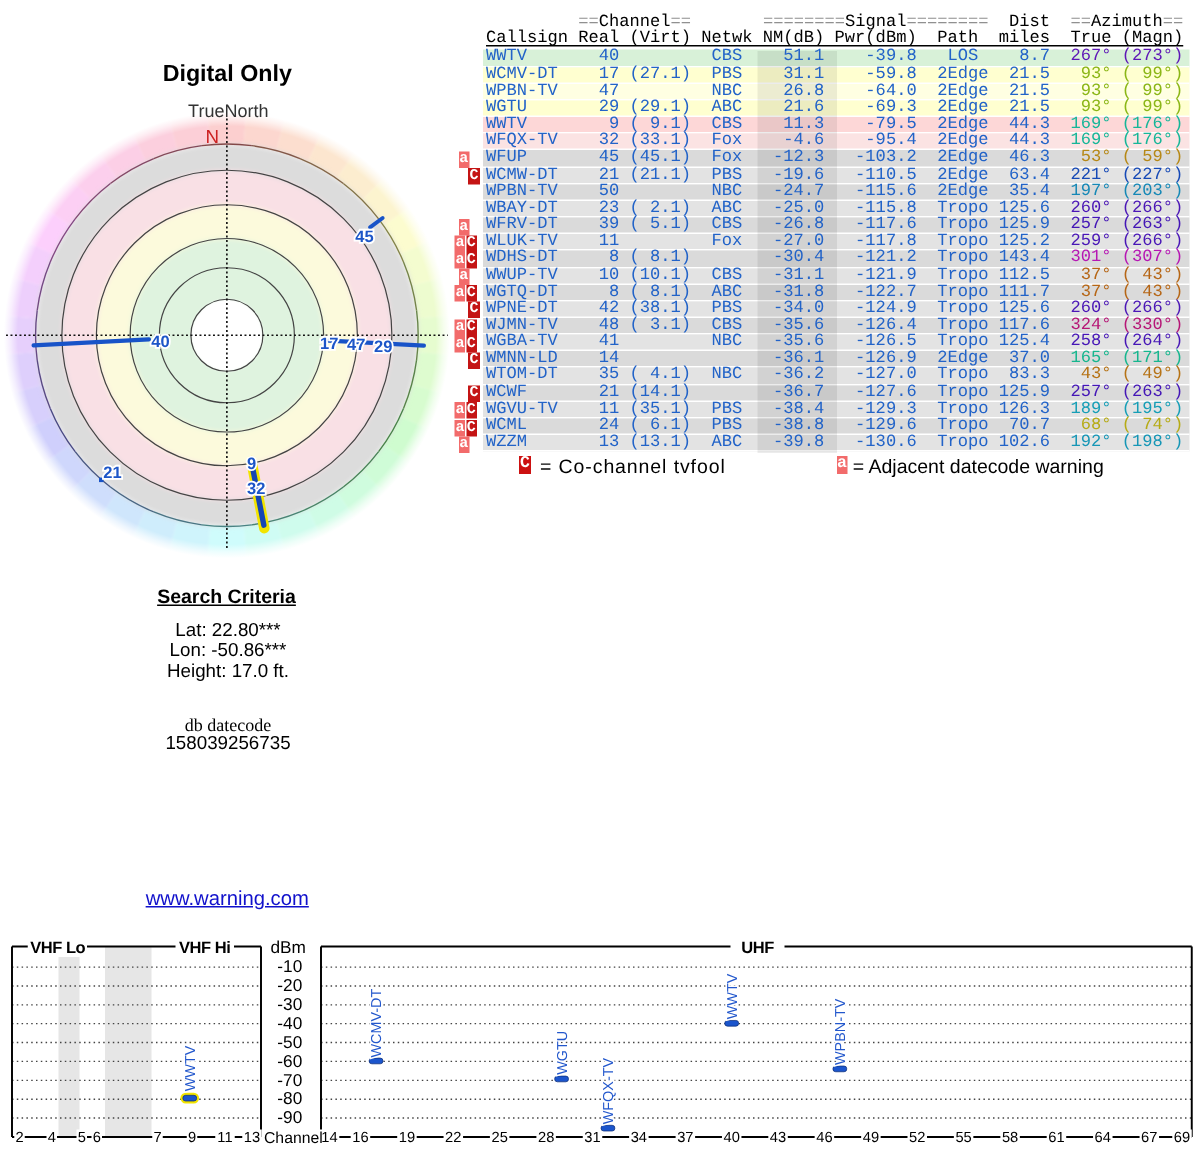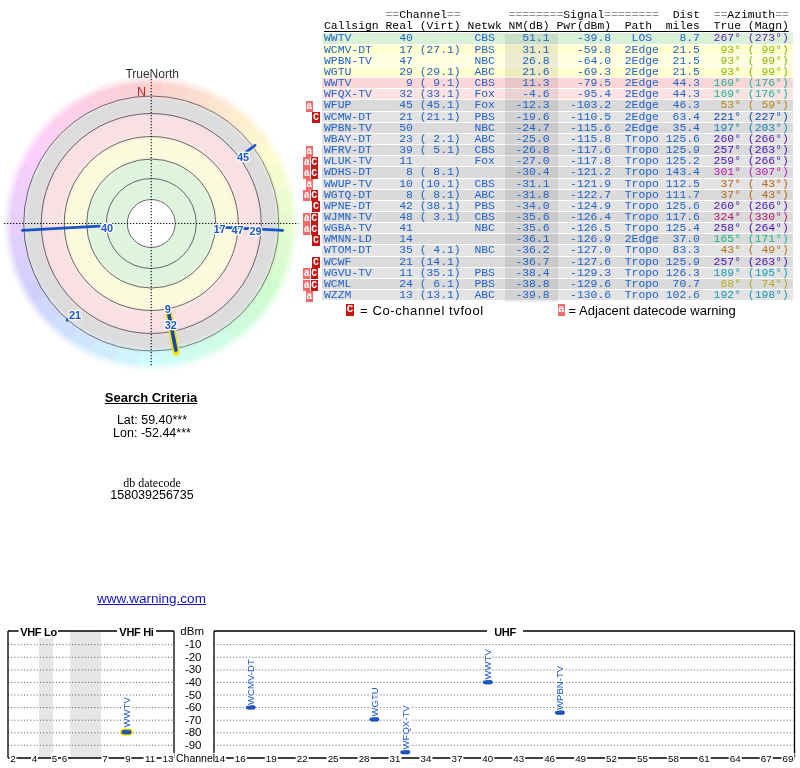--- a/index.html
+++ b/index.html
@@ -251,19 +251,21 @@
       <text x="254.1" y="705.0" font-family="Liberation Sans, sans-serif" font-size="9.6" fill="#2257cc" stroke="#fff" stroke-width="2" paint-order="stroke" transform="rotate(-90 254.1 705.0)">WCMV-DT</text>
       <rect x="369.8" y="717.4" width="9.2" height="3.8" rx="1.8" fill="#1b55cc" stroke="#0d2f7a" stroke-width="0.5"></rect>
       <text x="377.8" y="716.5" font-family="Liberation Sans, sans-serif" font-size="9.6" fill="#2257cc" stroke="#fff" stroke-width="2" paint-order="stroke" transform="rotate(-90 377.8 716.5)">WGTU</text>
       <rect x="400.7" y="750.2" width="9.2" height="3.8" rx="1.8" fill="#1b55cc" stroke="#0d2f7a" stroke-width="0.5"></rect>
       <text x="408.7" y="749.5" font-family="Liberation Sans, sans-serif" font-size="9.6" fill="#2257cc" stroke="#fff" stroke-width="2" paint-order="stroke" transform="rotate(-90 408.7 749.5)">WFQX-TV</text>
       <rect x="483.2" y="680.3" width="9.2" height="3.8" rx="1.8" fill="#1b55cc" stroke="#0d2f7a" stroke-width="0.5"></rect>
       <text x="491.2" y="679.5" font-family="Liberation Sans, sans-serif" font-size="9.6" fill="#2257cc" stroke="#fff" stroke-width="2" paint-order="stroke" transform="rotate(-90 491.2 679.5)">WWTV</text>
       <rect x="555.3" y="710.7" width="9.2" height="3.8" rx="1.8" fill="#1b55cc" stroke="#0d2f7a" stroke-width="0.5"></rect>
       <text x="563.3" y="710.0" font-family="Liberation Sans, sans-serif" font-size="9.6" fill="#2257cc" stroke="#fff" stroke-width="2" paint-order="stroke" transform="rotate(-90 563.3 710.0)">WPBN-TV</text>
     </svg>
+<div style="position:absolute;left:31.5px;top:40.5px;width:240px;text-align:center;font-family:'Liberation Sans',sans-serif;font-size:15.5px;font-weight:bold;text-decoration:none;color:#000">Digital Only</div>
     <div style="position:absolute;left:31.0px;top:390px;width:240px;text-align:center;font-family:'Liberation Sans',sans-serif;font-size:13px;font-weight:bold;text-decoration:underline;color:#000">Search Criteria</div>
     <div style="position:absolute;left:32.19999999999999px;top:66.5px;width:240px;text-align:center;font-family:'Liberation Sans',sans-serif;font-size:12px;font-weight:normal;text-decoration:none;color:#333">TrueNorth</div>
-    <div style="position:absolute;left:32.0px;top:413px;width:240px;text-align:center;font-family:'Liberation Sans',sans-serif;font-size:12.5px;font-weight:normal;text-decoration:none;color:#000">Lat: 59.40***</div>
-    <div style="position:absolute;left:32.0px;top:426.4px;width:240px;text-align:center;font-family:'Liberation Sans',sans-serif;font-size:12.5px;font-weight:normal;text-decoration:none;color:#000">Lon: -52.44***</div>
+    <div style="position:absolute;left:32.0px;top:413px;width:240px;text-align:center;font-family:'Liberation Sans',sans-serif;font-size:12.5px;font-weight:normal;text-decoration:none;color:#000">Lat: 22.80***</div>
+    <div style="position:absolute;left:32.0px;top:426.4px;width:240px;text-align:center;font-family:'Liberation Sans',sans-serif;font-size:12.5px;font-weight:normal;text-decoration:none;color:#000">Lon: -50.86***</div>
+    <div style="position:absolute;left:32.0px;top:439.8px;width:240px;text-align:center;font-family:'Liberation Sans',sans-serif;font-size:12.5px;font-weight:normal;text-decoration:none;color:#000">Height: 17.0 ft.</div>
     <div style="position:absolute;left:32.0px;top:475.5px;width:240px;text-align:center;font-family:Liberation Serif, serif;font-size:12px;font-weight:normal;text-decoration:none;color:#000">db datecode</div>
     <div style="position:absolute;left:32.0px;top:488px;width:240px;text-align:center;font-family:'Liberation Sans',sans-serif;font-size:12.5px;font-weight:normal;text-decoration:none;color:#000">158039256735</div>
     <div style="position:absolute;left:31.5px;top:590.5px;width:240px;text-align:center;font-family:'Liberation Sans',sans-serif;font-size:13.5px;font-weight:normal;text-decoration:none;color:#1111cc"><span style="text-decoration:underline">www.warning.com</span></div>
 </div>
 </body></html>

